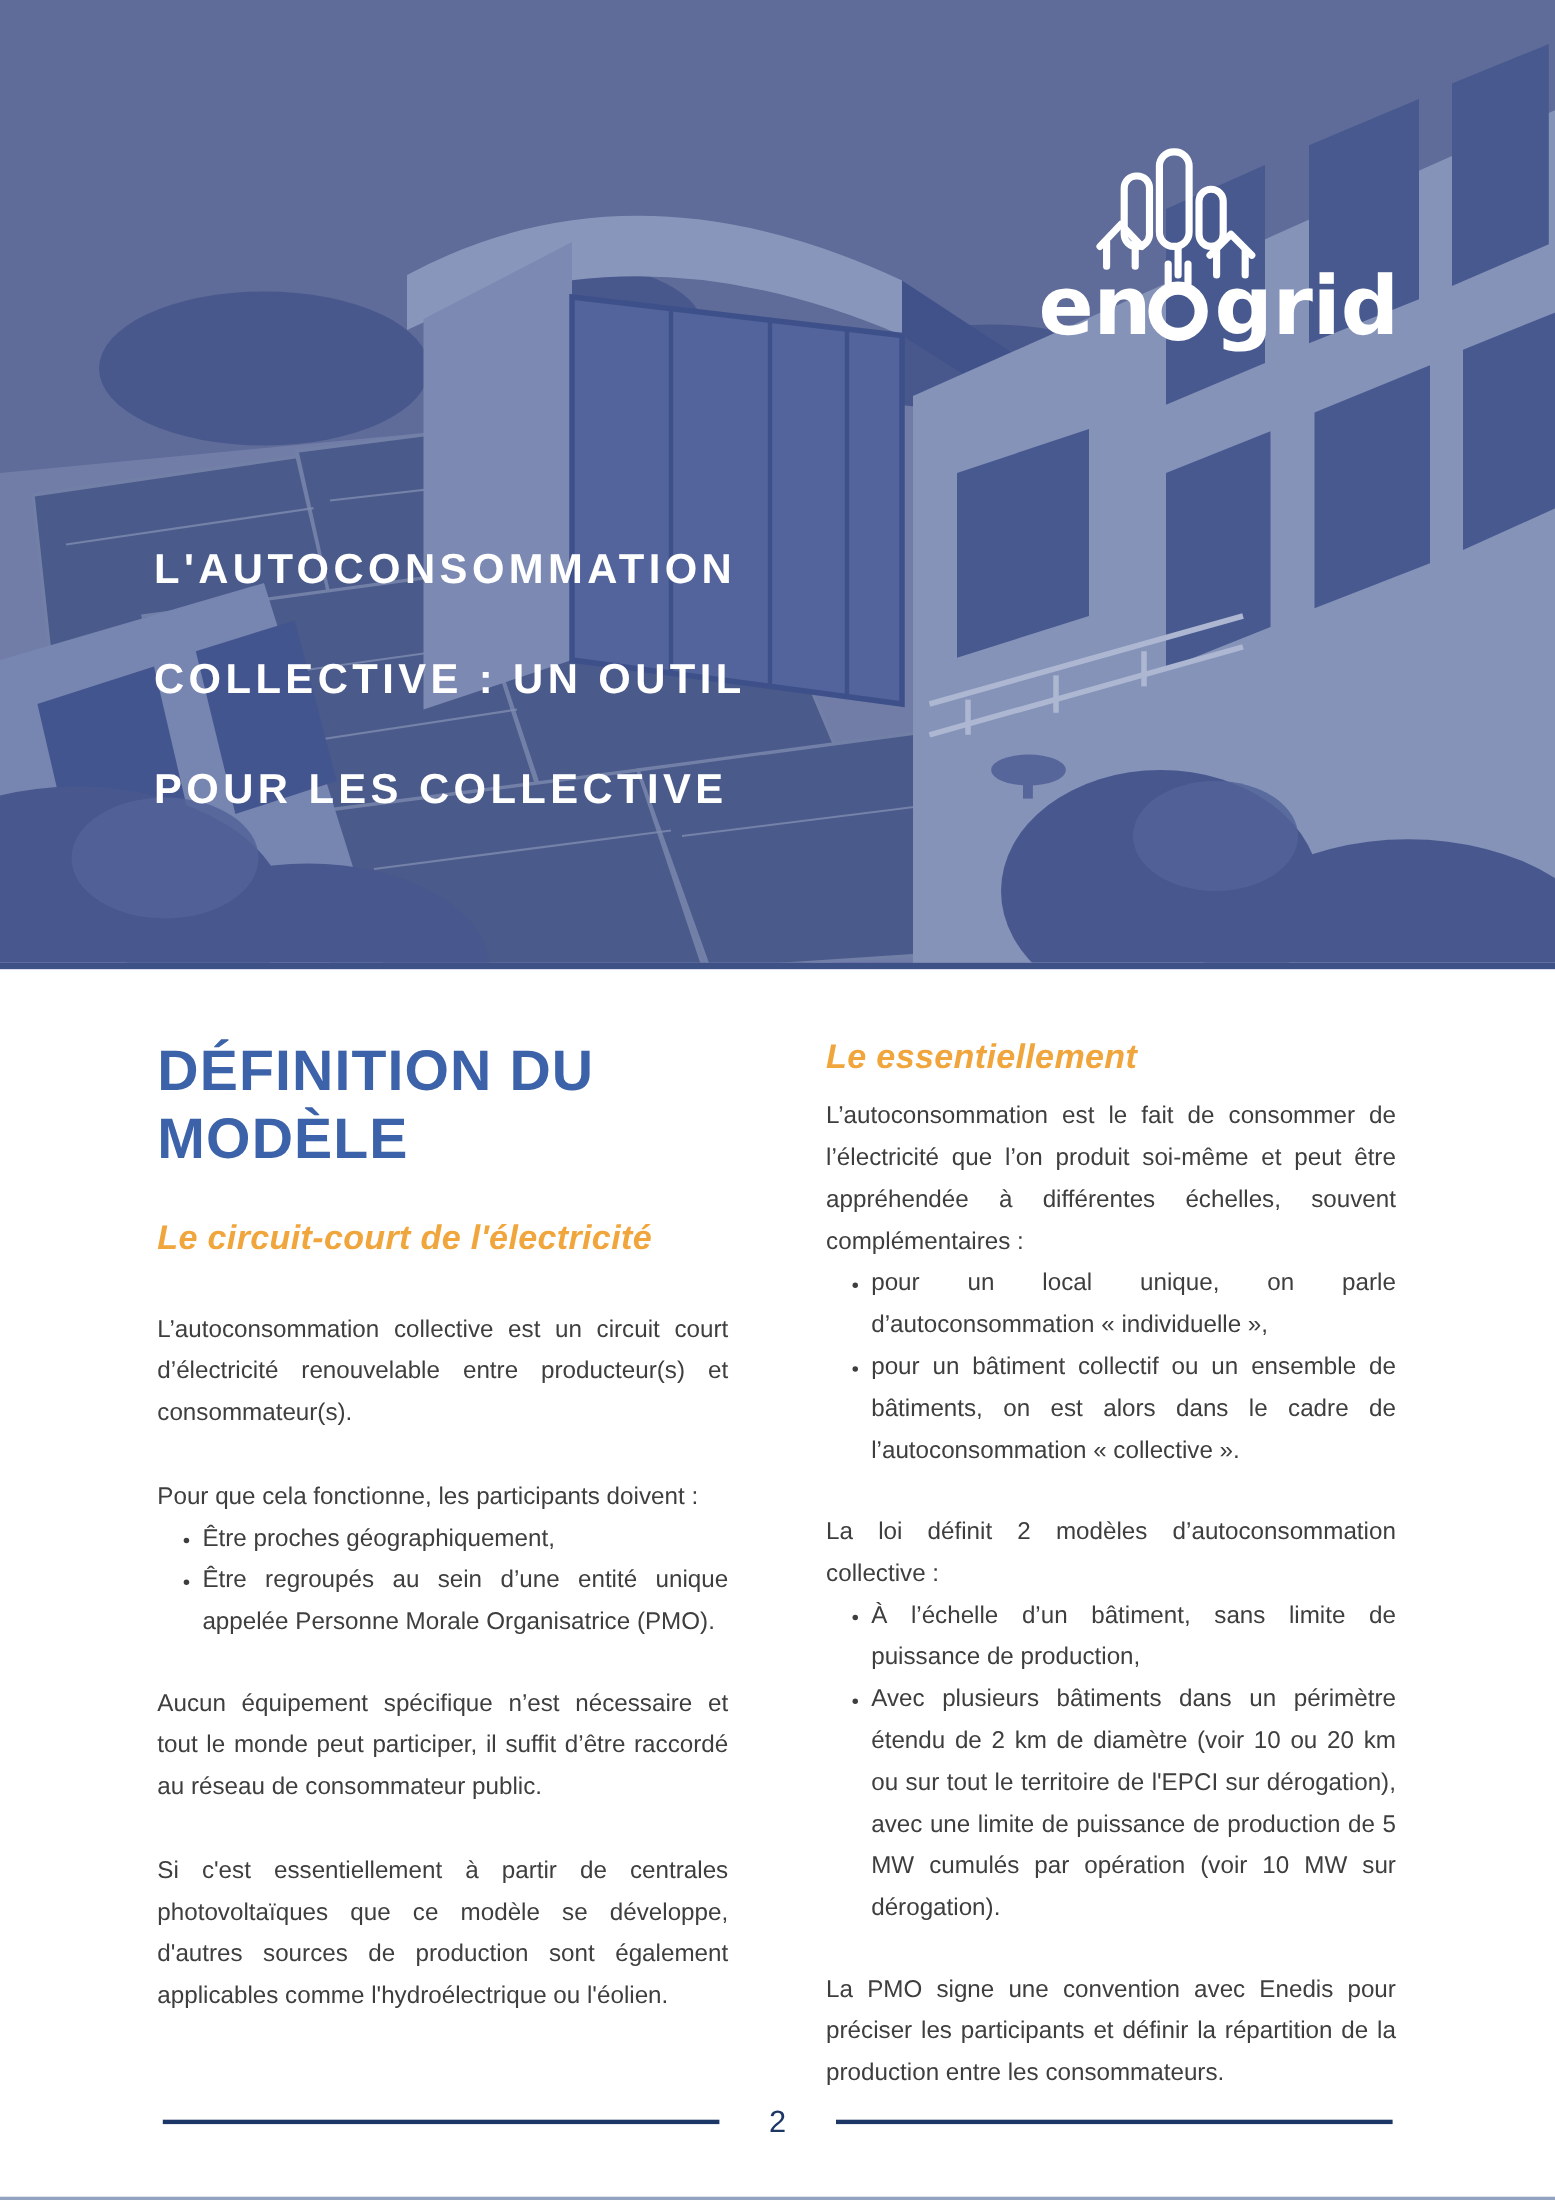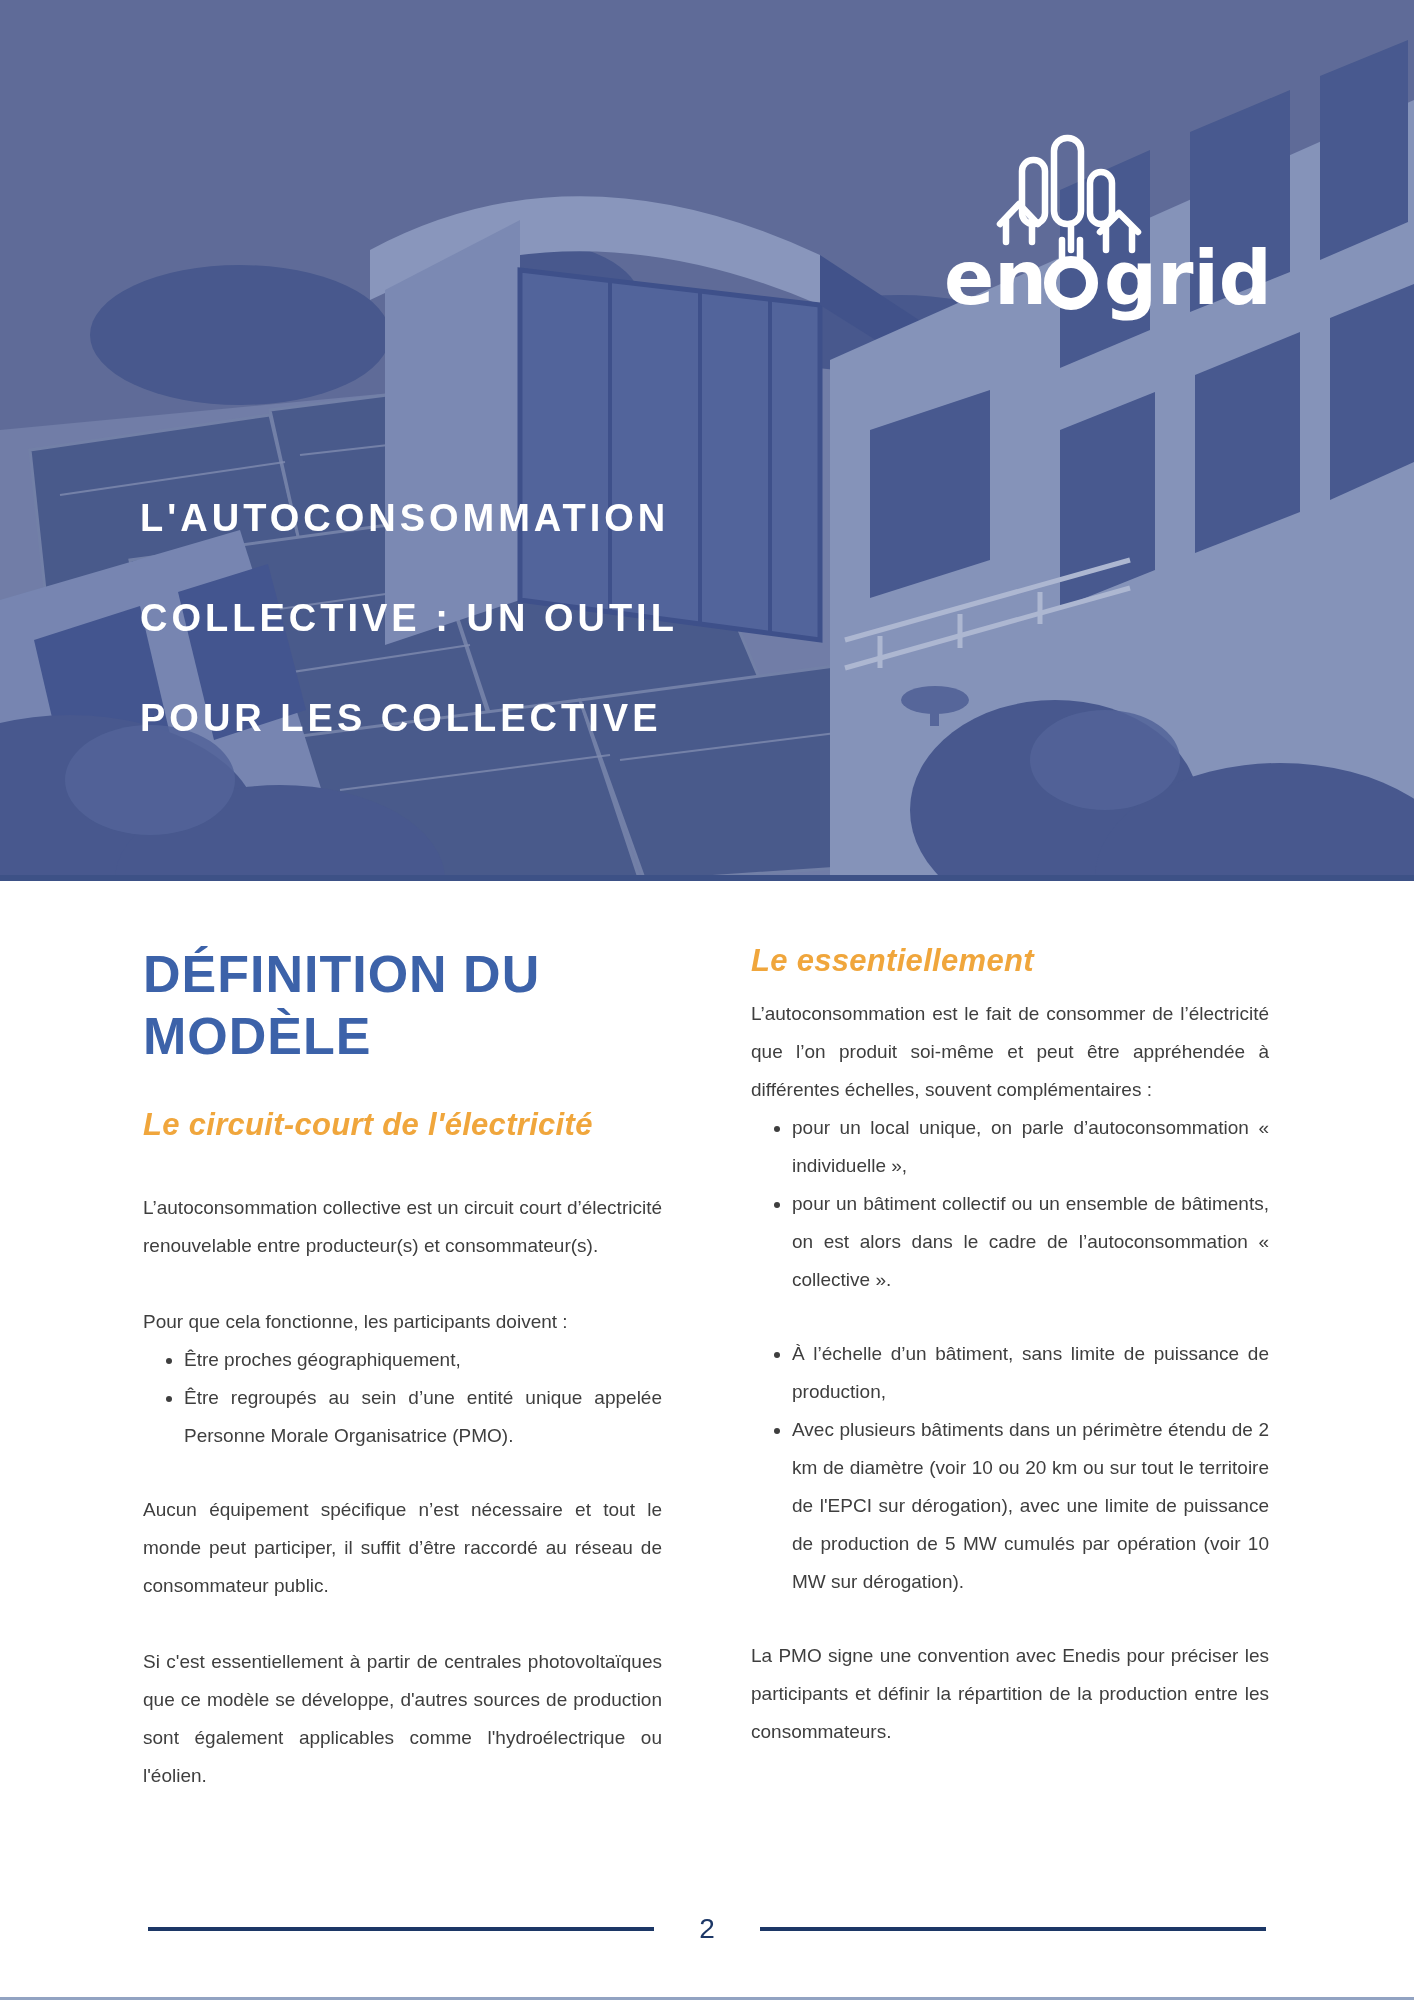--- a/index.html
+++ b/index.html
@@ -38,21 +38,21 @@
     font-weight:bold; font-size:52px; line-height:62px; letter-spacing:1px;
   }
   h2.sub {
     color:#F0A63C; font-style:italic; font-weight:bold;
     font-size:31px; line-height:40px; letter-spacing:.3px;
   }
   .col.left  h2.sub { margin:38px 0 44px; }
   .col.right h2.sub { margin:60px 0 14px; }
 
   p, li {
-    font-size:19px; line-height:38px; color:#3E3E3E;
+    font-size:22px; line-height:38px; color:#3E3E3E;
     text-align:justify; text-justify:inter-word;
   }
   p { margin:0 0 38px; }
   p.tight { margin-bottom:0; }
   ul { margin:0 0 36px; padding-left:41px; list-style:disc; }
   li { padding-left:0; margin:0; }
   li::marker { color:#3E3E3E; font-size:19px; }
 
   
   .footer {
@@ -209,20 +209,21 @@
 
   <section class="col right">
     <h2 class="sub">Le essentiellement</h2>
 
     <p class="tight">L’autoconsommation est le fait de consommer de l’électricité que l’on produit soi-même et peut être appréhendée à différentes échelles, souvent complémentaires :</p>
     <ul>
       <li>pour un local unique, on parle d’autoconsommation « individuelle »,</li>
       <li>pour un bâtiment collectif ou un ensemble de bâtiments, on est alors dans le cadre de l’autoconsommation « collective ».</li>
     </ul>
 
+    <p class="tight">La loi définit 2 modèles d’autoconsommation collective :</p>
     <ul>
       <li>À l’échelle d’un bâtiment, sans limite de puissance de production,</li>
       <li>Avec plusieurs bâtiments dans un périmètre étendu de 2 km de diamètre (voir 10 ou 20 km ou sur tout le territoire de l'EPCI sur dérogation), avec une limite de puissance de production de 5 MW cumulés par opération (voir 10 MW sur dérogation).</li>
     </ul>
 
     <p>La PMO signe une convention avec Enedis pour préciser les participants et définir la répartition de la production entre les consommateurs.</p>
   </section>
 </main>
 
 <footer class="footer">

